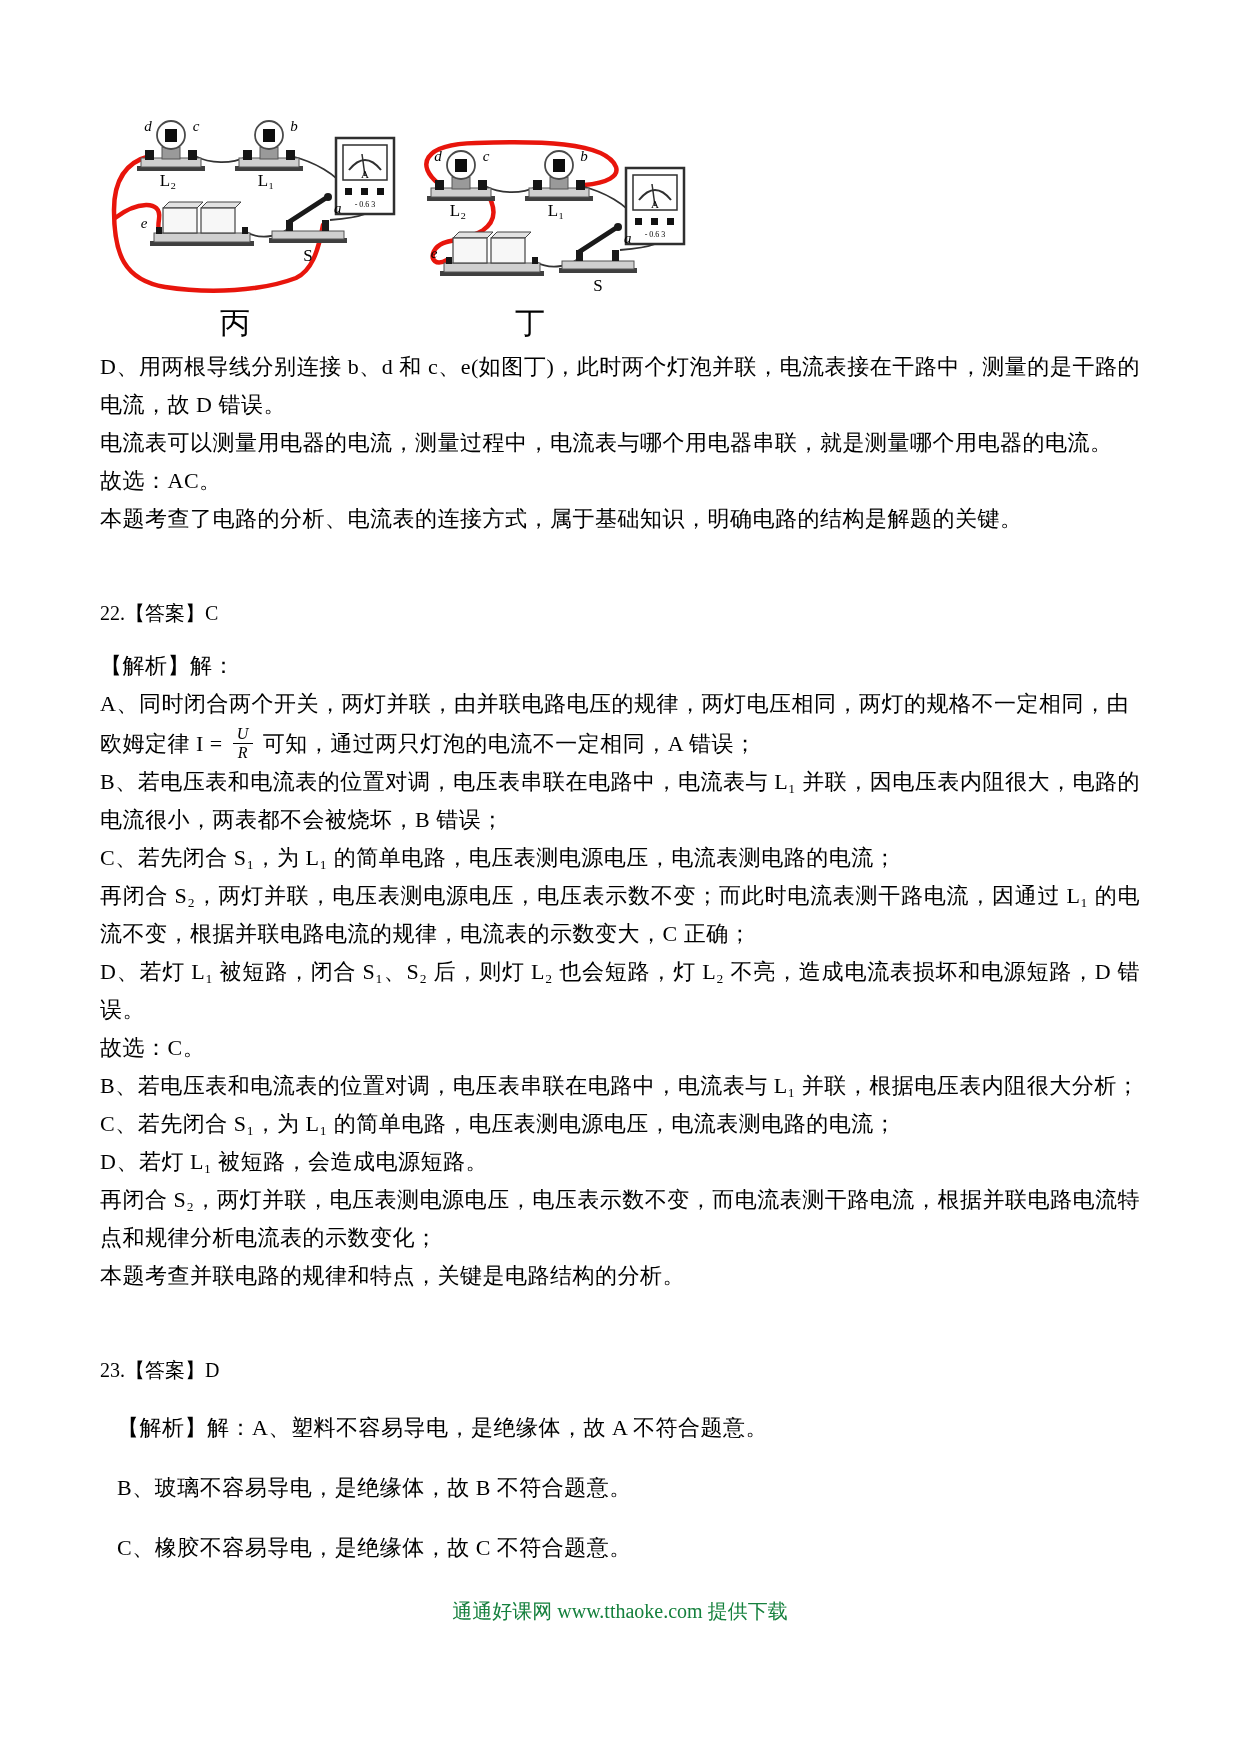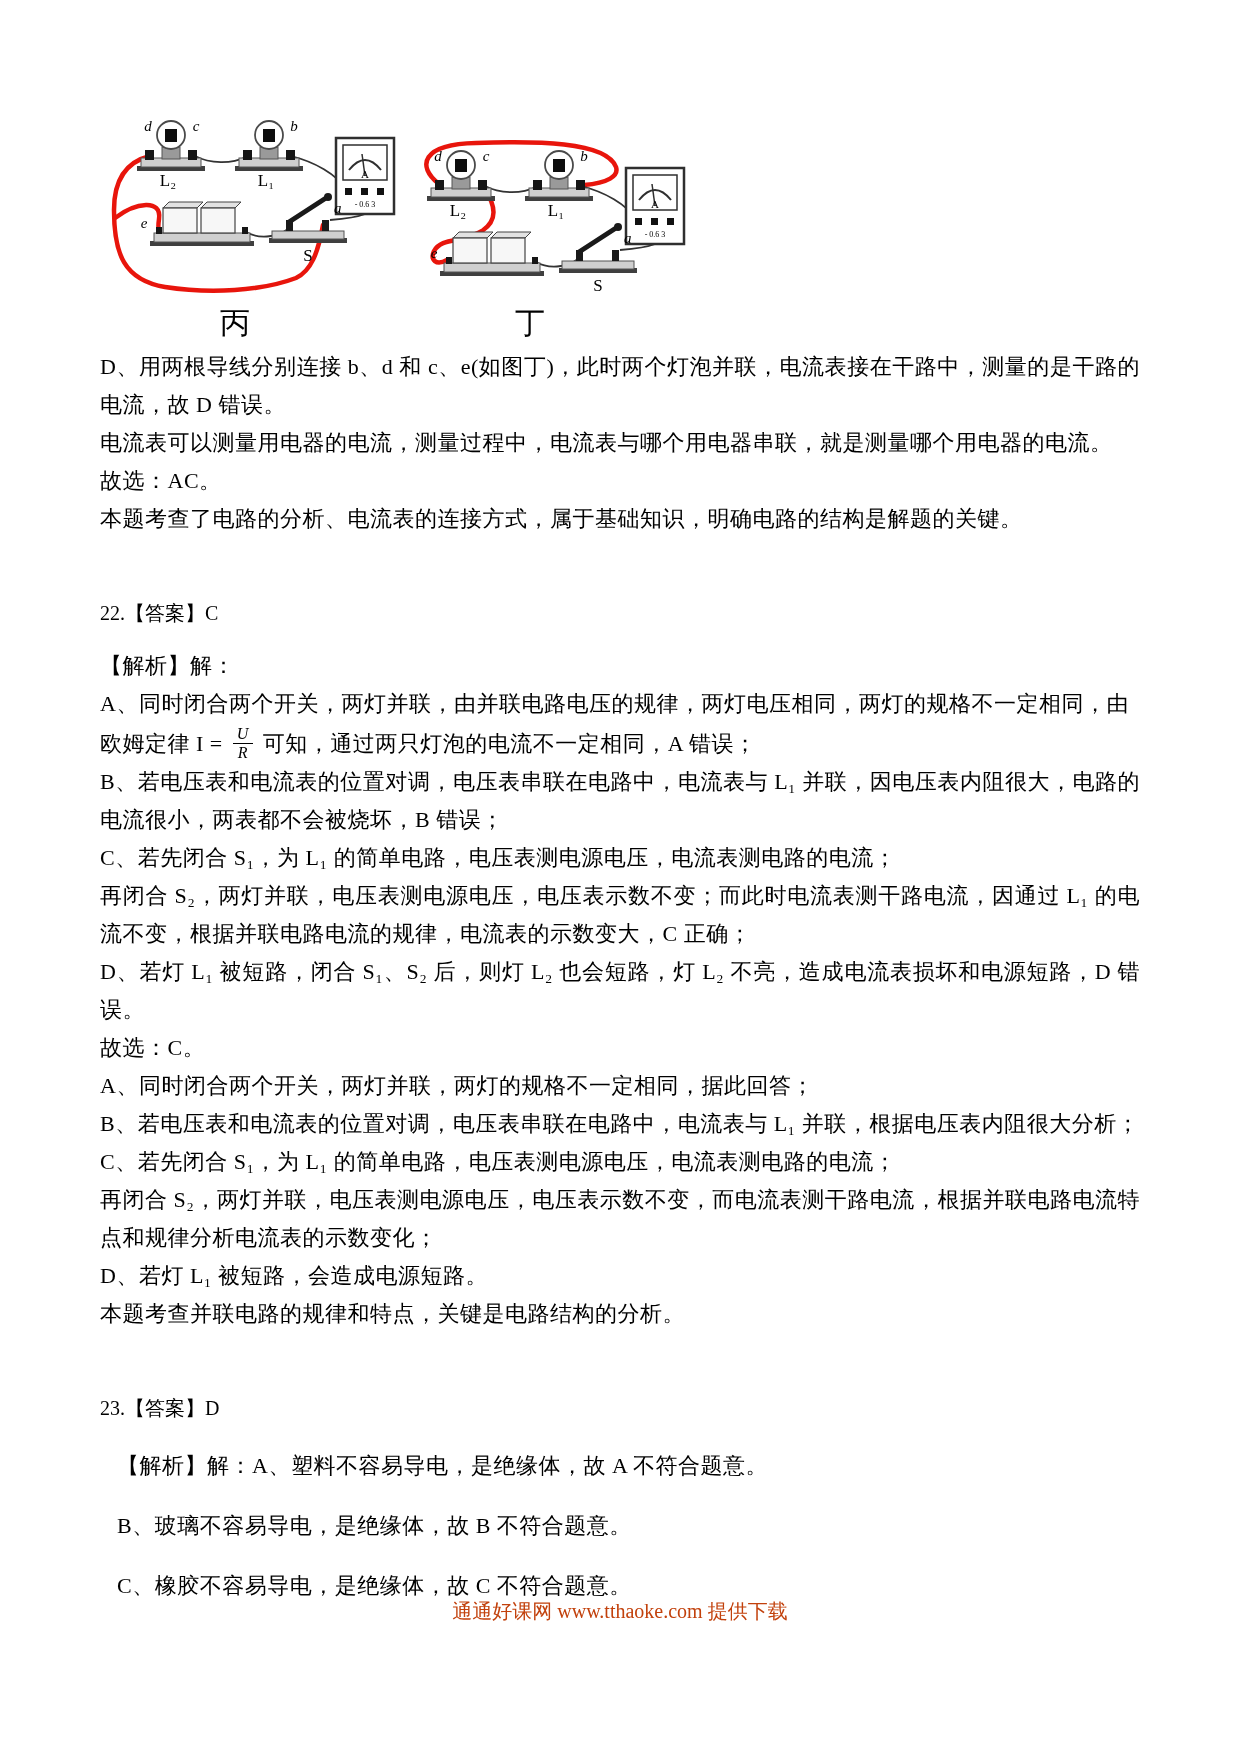--- a/index.html
+++ b/index.html
@@ -23,21 +23,21 @@
     display:inline-flex; flex-direction:column; text-align:center;
     font-style:italic; font-size:16px; line-height:1.05; margin:0 4px;
     vertical-align:middle;
   }
   .frac .num { border-bottom:1.6px solid #000; padding:0 4px 1px; }
   .frac .den { padding-top:1px; }
   .line23 { margin:22px 0 0 17px; }
   .line23-first { margin-top:20px; }
   .footer {
     position:absolute; left:0; top:1598px; width:1240px;
-    text-align:center; font-size:20px; color:#c2410c;
+    text-align:center; font-size:20px; color:#15803d;
   }
   svg text { font-family:"Liberation Serif","DejaVu Serif",serif; }
   .term-label { font-style:italic; font-size:15px; }
   .comp-label { font-size:17px; }
   .meter-label { font-size:11px; }
   .meter-scale { font-size:8px; }
 </style>
 </head>
 <body>
 
@@ -161,25 +161,24 @@
           <span class="num">U</span>
           <span class="den">R</span>
         </span>
       <span>可知，通过两只灯泡的电流不一定相同，A 错误；</span>
     </p>
     <p class="para">B、若电压表和电流表的位置对调，电压表串联在电路中，电流表与 L₁ 并联，因电压表内阻很大，电路的电流很小，两表都不会被烧坏，B 错误；</p>
     <p class="para">C、若先闭合 S₁，为 L₁ 的简单电路，电压表测电源电压，电流表测电路的电流；</p>
     <p class="para">再闭合 S₂，两灯并联，电压表测电源电压，电压表示数不变；而此时电流表测干路电流，因通过 L₁ 的电流不变，根据并联电路电流的规律，电流表的示数变大，C 正确；</p>
     <p class="para">D、若灯 L₁ 被短路，闭合 S₁、S₂ 后，则灯 L₂ 也会短路，灯 L₂ 不亮，造成电流表损坏和电源短路，D 错误。</p>
     <p class="para">故选：C。</p>
-    <p class="para">A、同时闭合两个开关，两灯并联，两灯的规格不一定相同，据此回答；</p>
     <p class="para">B、若电压表和电流表的位置对调，电压表串联在电路中，电流表与 L₁ 并联，根据电压表内阻很大分析；</p>
     <p class="para">C、若先闭合 S₁，为 L₁ 的简单电路，电压表测电源电压，电流表测电路的电流；</p>
+    <p class="para">D、若灯 L₁ 被短路，会造成电源短路。</p>
     <p class="para">再闭合 S₂，两灯并联，电压表测电源电压，电压表示数不变，而电流表测干路电流，根据并联电路电流特点和规律分析电流表的示数变化；</p>
-    <p class="para">D、若灯 L₁ 被短路，会造成电源短路。</p>
     <p class="para">本题考查并联电路的规律和特点，关键是电路结构的分析。</p>
 
     <p class="heading gap-section">23.【答案】D</p>
     <p class="para line23 line23-first">【解析】解：A、塑料不容易导电，是绝缘体，故 A 不符合题意。</p>
     <p class="para line23">B、玻璃不容易导电，是绝缘体，故 B 不符合题意。</p>
     <p class="para line23">C、橡胶不容易导电，是绝缘体，故 C 不符合题意。</p>
 
   </div>
 
   <div class="footer">通通好课网 www.tthaoke.com 提供下载</div>

